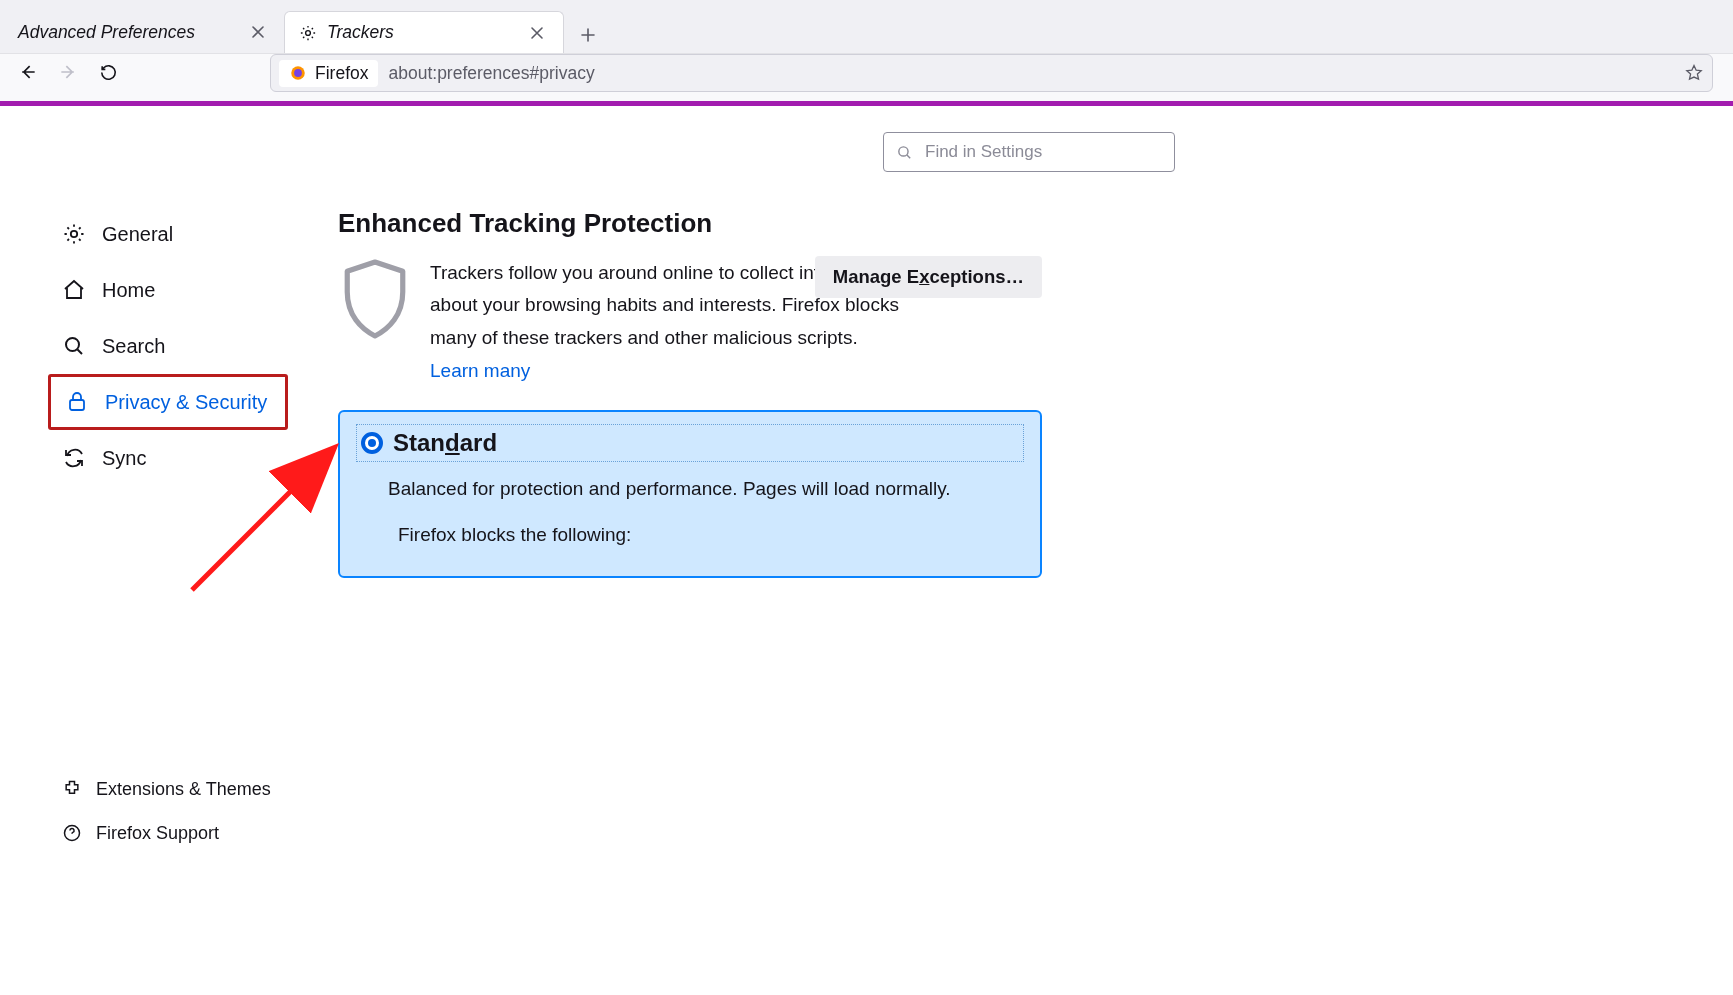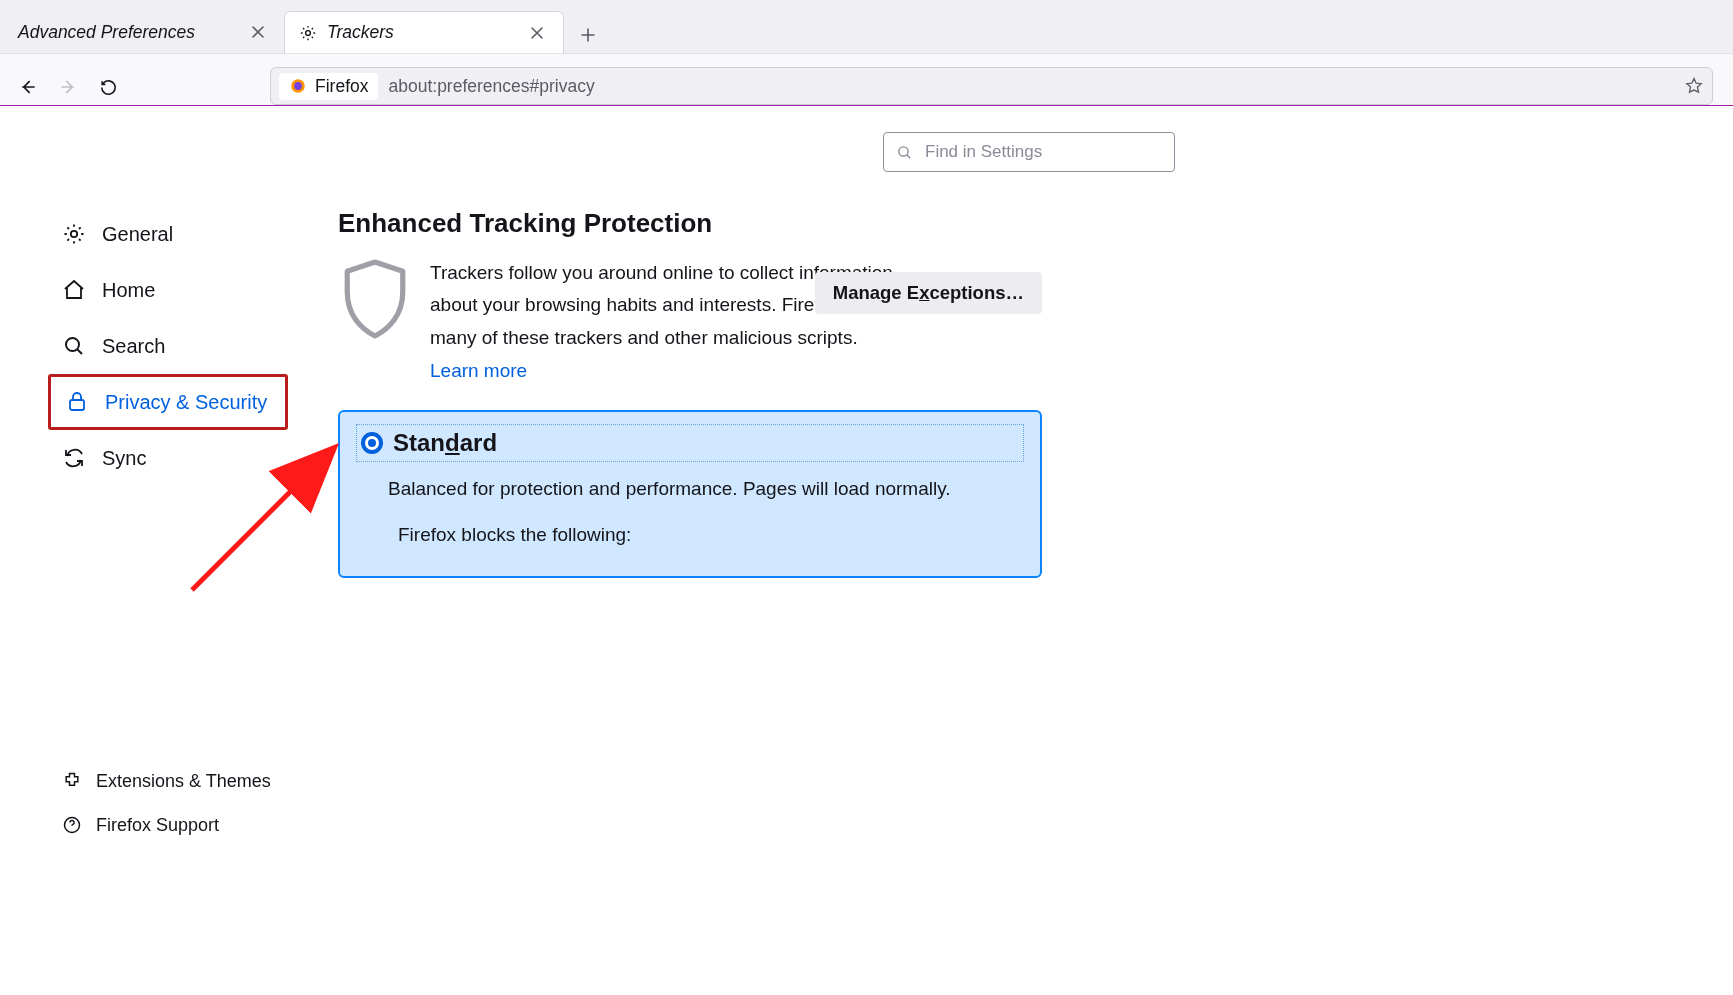--- a/index.html
+++ b/index.html
@@ -47,23 +47,23 @@
     border-radius: 4px;
     cursor: pointer;
   }
   .newtab { margin: 0 6px 6px 12px; }
   svg { display: block; }
 
   
   .toolbar {
     height: 52px;
     background: #f9f9fb;
-    border-bottom: 1px solid #a21caf;
-    display: flex;
-    align-items: flex-end;
+    border-bottom: 5px solid #a21caf;
+    display: flex;
+    align-items: flex-start;
     padding: 0 10px;
     gap: 4px;
   }
   .toolbtn {
     width: 36px; height: 36px;
     display: flex; align-items: center; justify-content: center;
     color: #5b5b66;
     border-radius: 4px;
   }
   .toolbtn.disabled { color: #bfbfc9; }
@@ -136,21 +136,21 @@
   .cat svg { width: 24px; height: 24px; stroke: #15141a; }
   .cat.selected { color: #0060df; }
   .cat.selected svg { stroke: #0060df; }
   .highlight {
     border: 3px solid #b91c1c;
     border-radius: 3px;
   }
 
   .sidebar-bottom {
     position: absolute;
-    left: 48px; bottom: 148px;
+    left: 48px; bottom: 140px;
     width: 240px;
   }
   .bottomlink {
     height: 44px;
     display: flex; align-items: center;
     gap: 14px; padding: 0 14px;
     font-size: 18px; color: #15141a;
   }
 
   
@@ -179,21 +179,21 @@
   }
   .learnmore {
     color: #0060df;
     font-size: 19px;
     cursor: pointer;
     display: inline-block;
     margin-top: 6px;
   }
   .manage-btn {
     position: absolute;
-    right: 0; top: 64px;
+    right: 0; top: 48px;
     height: 42px;
     padding: 0 18px;
     background: #ededf0;
     border: none;
     border-radius: 4px;
     font-size: 18.5px;
     font-weight: 600;
     color: #15141a;
     cursor: pointer;
   }
@@ -405,21 +405,21 @@
     </button>
 
     <div class="intro">
       <span class="shield">
         <svg width="74" height="84" viewBox="0 0 64 72" fill="none" stroke="#9f9fa8" stroke-width="4.5" stroke-linejoin="round">
             <path d="M32 4L8 12v18c0 20 12 32 24 38 12-6 24-18 24-38V12L32 4z"></path>
           </svg>
       </span>
       <div>
         <div class="intro-text">Trackers follow you around online to collect information about your browsing habits and interests. Firefox blocks many of these trackers and other malicious scripts.</div>
-        <span class="learnmore">Learn more</span>
+        <span class="learnmore">Learn many</span>
       </div>
     </div>
 
     <div class="card">
       <div class="card-head">
         <span class="radio"></span>
         <span class="card-title"><span>Stan</span><span class="ul">d</span><span>ard</span></span>
       </div>
       <div class="card-desc">Balanced for protection and performance. Pages will load normally.</div>
       <div class="card-sub">Firefox blocks the following:</div>

